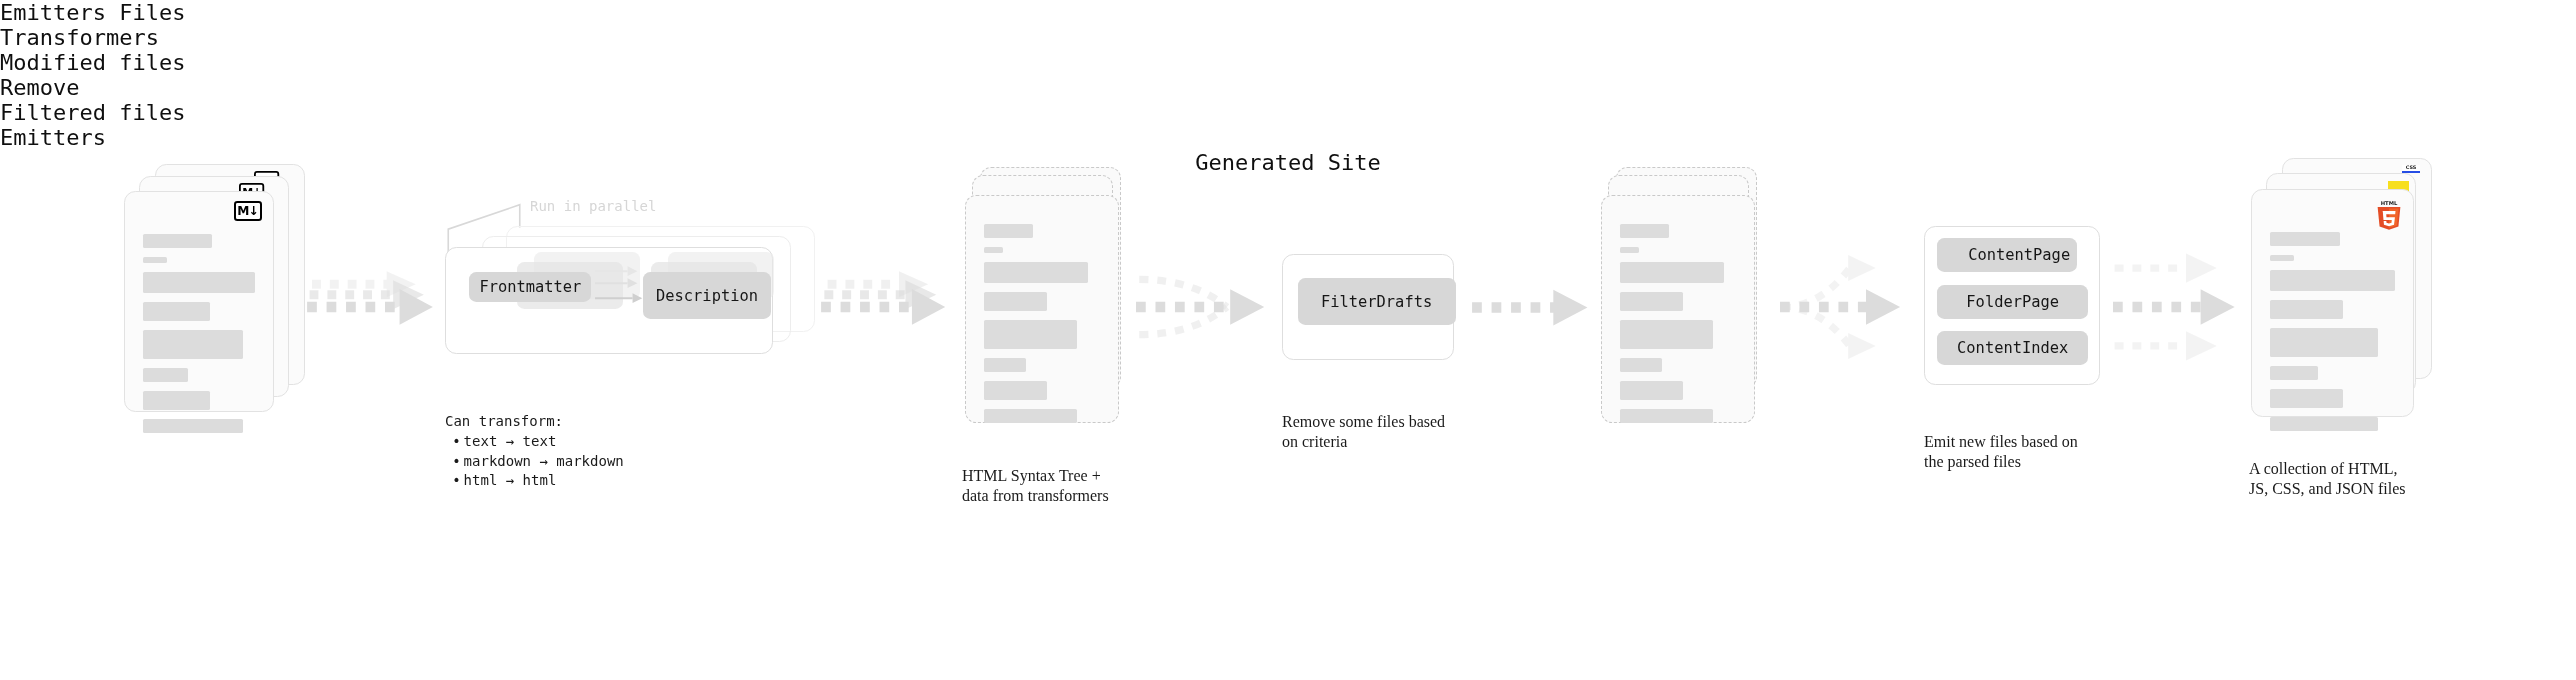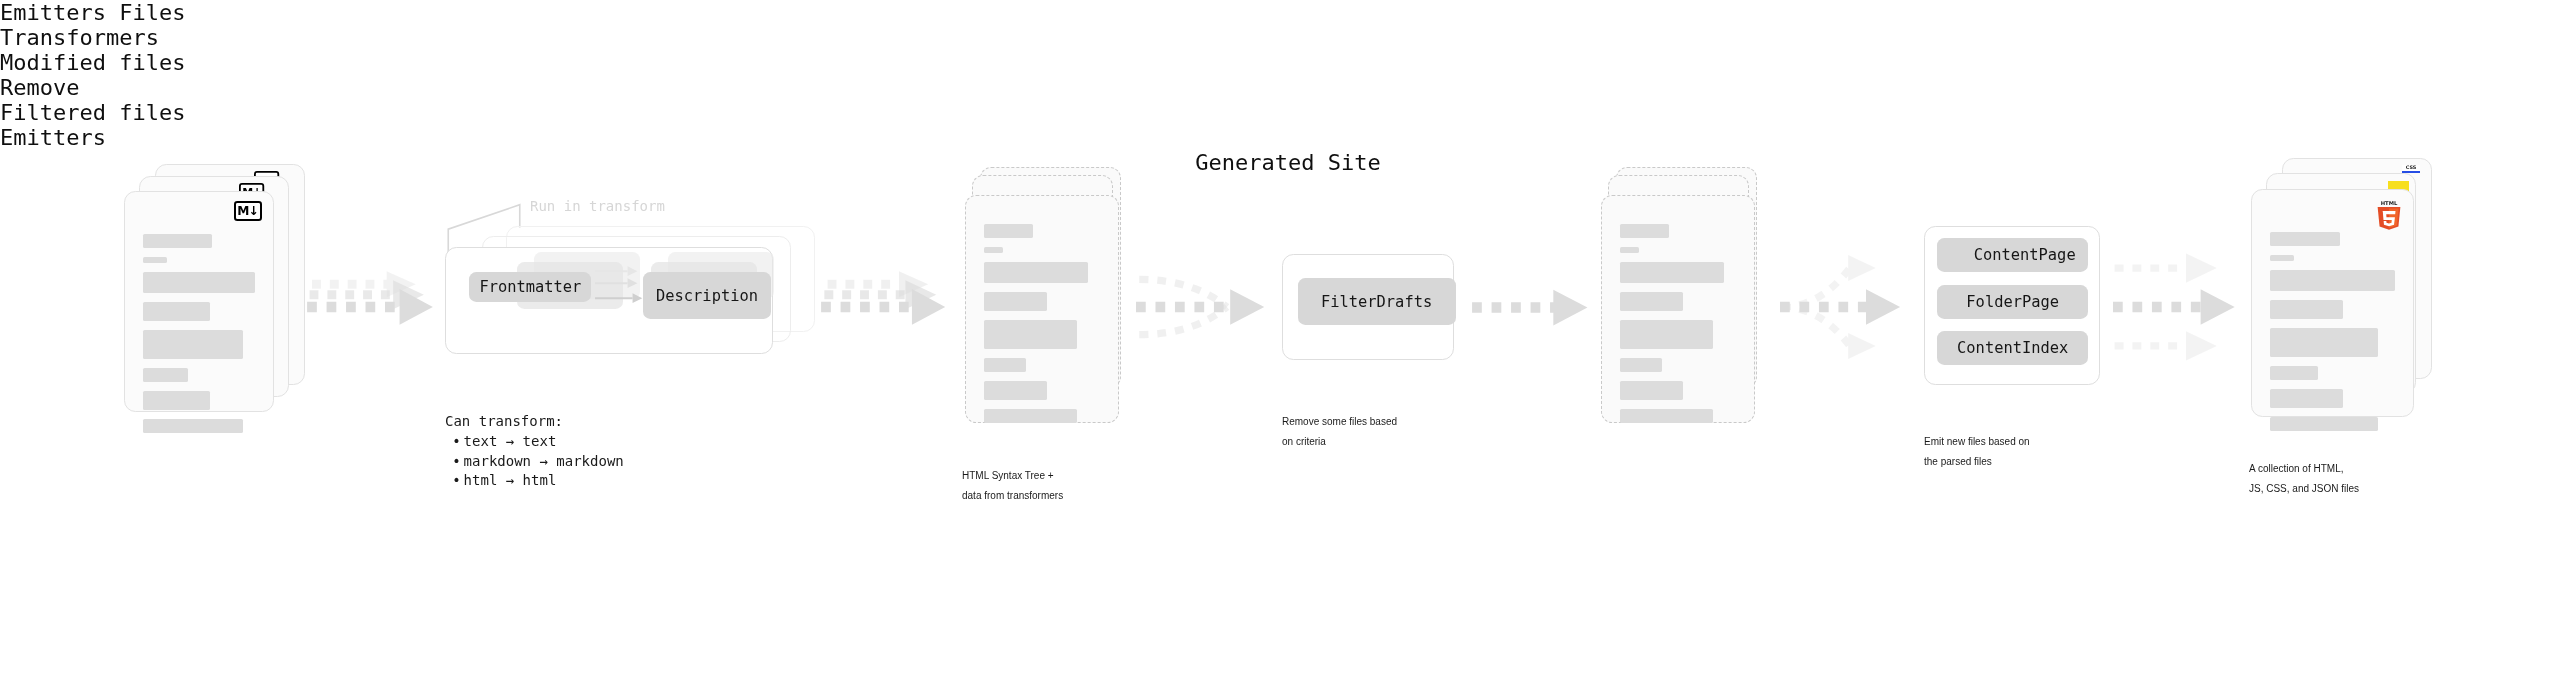--- a/index.html
+++ b/index.html
@@ -20,22 +20,22 @@
 
   
   .stage-title {
     font-family: "DejaVu Sans Mono", "Liberation Mono", monospace;
     font-size: 22px;
     color: #0f0f0f;
     letter-spacing: 0px;
     white-space: nowrap;
   }
   .stage-desc {
-    font-family: Liberation Sans, sans-serif;
-    font-size: 10px;
+    font-family: Liberation Serif, serif;
+    font-size: 16px;
     line-height: 19.5px;
     color: #1a1a1a;
     white-space: pre-line;
   }
   .stage-sub {
     font-family: "DejaVu Sans Mono", "Liberation Mono", monospace;
     font-size: 14px;
     line-height: 19.5px;
     color: #1a1a1a;
   }
@@ -198,21 +198,21 @@
     </svg>
   </div>
 
   <div style="position:absolute; left:445px; top:195px; width:382px; height:163px;">
 
     <div style="position:absolute; left:0px; top:0px;">
       <svg width="130" height="65" viewBox="0 0 160 80">
         <path d="M4 70 L4 42 L92 12 L92 40" fill="none" stroke="#d8d8d8" stroke-width="2"></path>
       </svg>
     </div>
-    <div class="parallel-label" style="left:85px; top:3.3px;">Run in transform</div>
+    <div class="parallel-label" style="left:85px; top:3.3px;">Run in parallel</div>
 
     <div class="modbox ghost1" style="left:61px; top:31px; width:309px; height:106px;"></div>
     <div class="modbox ghost2" style="left:37px; top:41px; width:309px; height:106px;"></div>
     <div class="modbox" style="left:0px; top:52px; width:328px; height:107px;"></div>
 
     <div class="chip ghost1" style="left:89px; top:57px; width:106px; height:47px;"></div>
     <div class="chip ghost1" style="left:223px; top:57px; width:106px; height:47px;"></div>
     <div class="chip ghost2" style="left:72px; top:67px; width:106px; height:47px;"></div>
     <div class="chip ghost2" style="left:206px; top:67px; width:106px; height:47px;"></div>
 
@@ -345,21 +345,21 @@
         <polygon points="84,112 118,128 84,144" fill="#e2e2e2"></polygon>
       </g>
       <g opacity="1">
         <line x1="0" y1="80" x2="110" y2="80" stroke="#dcdcdc" stroke-width="13" stroke-dasharray="12 12"></line>
         <polygon points="106,58 148,80 106,102" fill="#dcdcdc"></polygon>
       </g>
     </svg>
   </div>
 
   <div class="modbox" style="left:1924px; top:226px; width:176px; height:159px;">
-    <div class="chip" style="left:12.2px; top:11.4px; width:151px; height:34px;padding-left:24px;">ContentPage</div>
+    <div class="chip" style="left:12.2px; top:11.4px; width:140px; height:34px;padding-left:24px;">ContentPage</div>
     <div class="chip" style="left:12.2px; top:58px; width:151px; height:34px;">FolderPage</div>
     <div class="chip" style="left:12.2px; top:104px; width:151px; height:34px;">ContentIndex</div>
   </div>
 
   <div class="stage-title" style="left:1924px; top:398px;">Emitters</div>
   <div class="stage-desc" style="position:absolute; left:1924px; top:432px;">Emit new files based on
 the parsed files</div>
 
   <div class="arrow" style="left:2113px; top:242px; width:146px; height:130px;">
     <svg width="146" height="130" viewBox="0 0 180 160">

